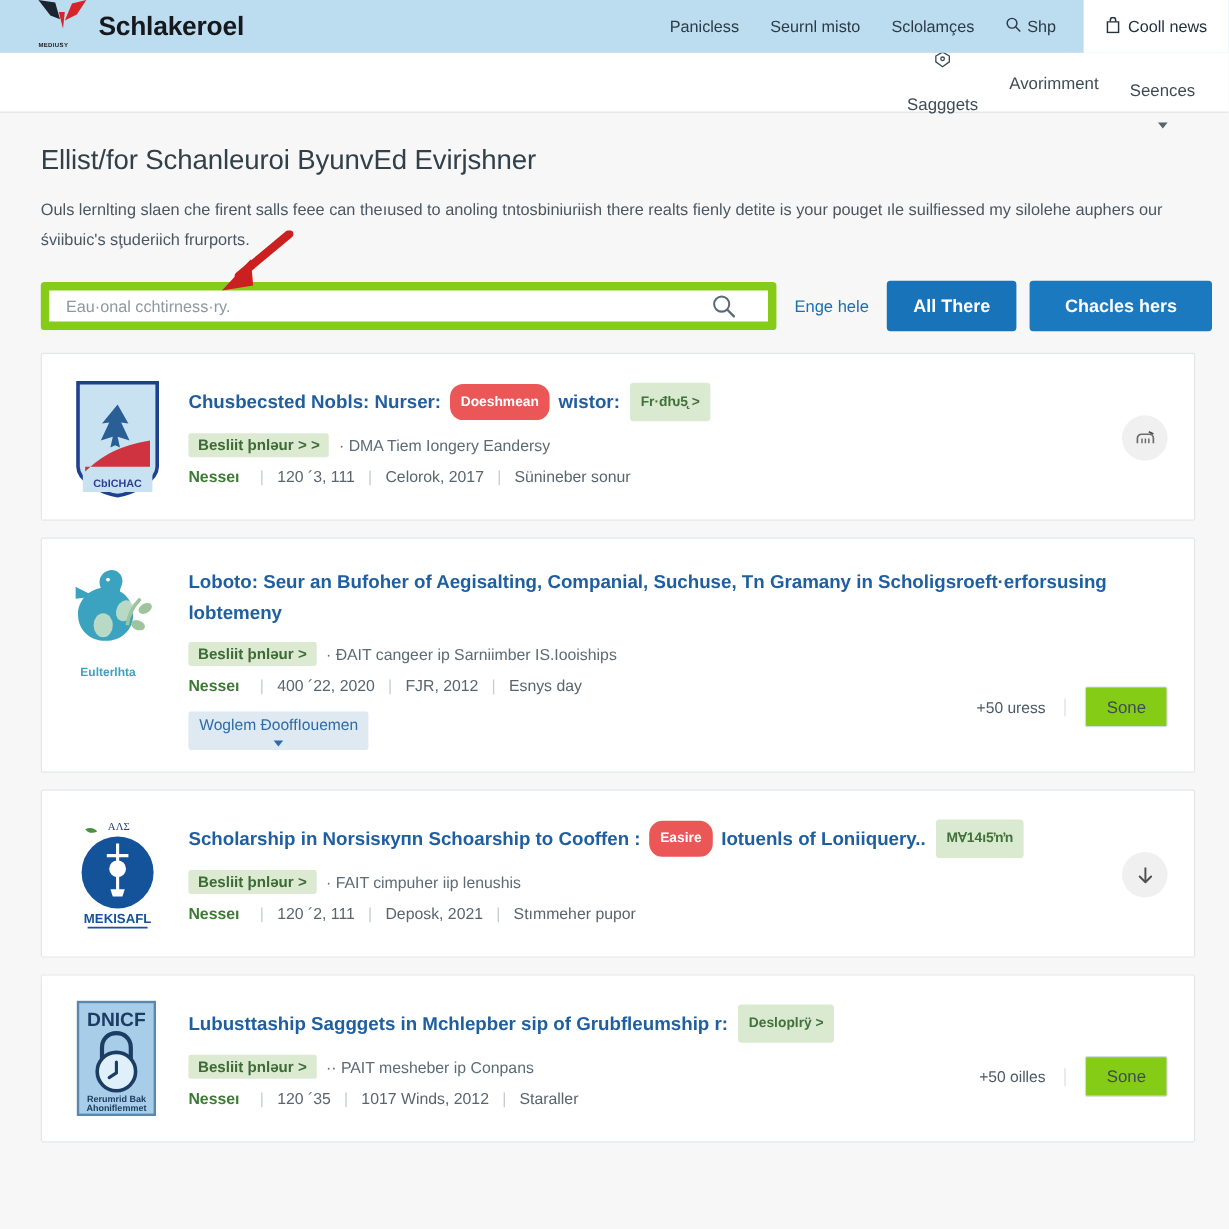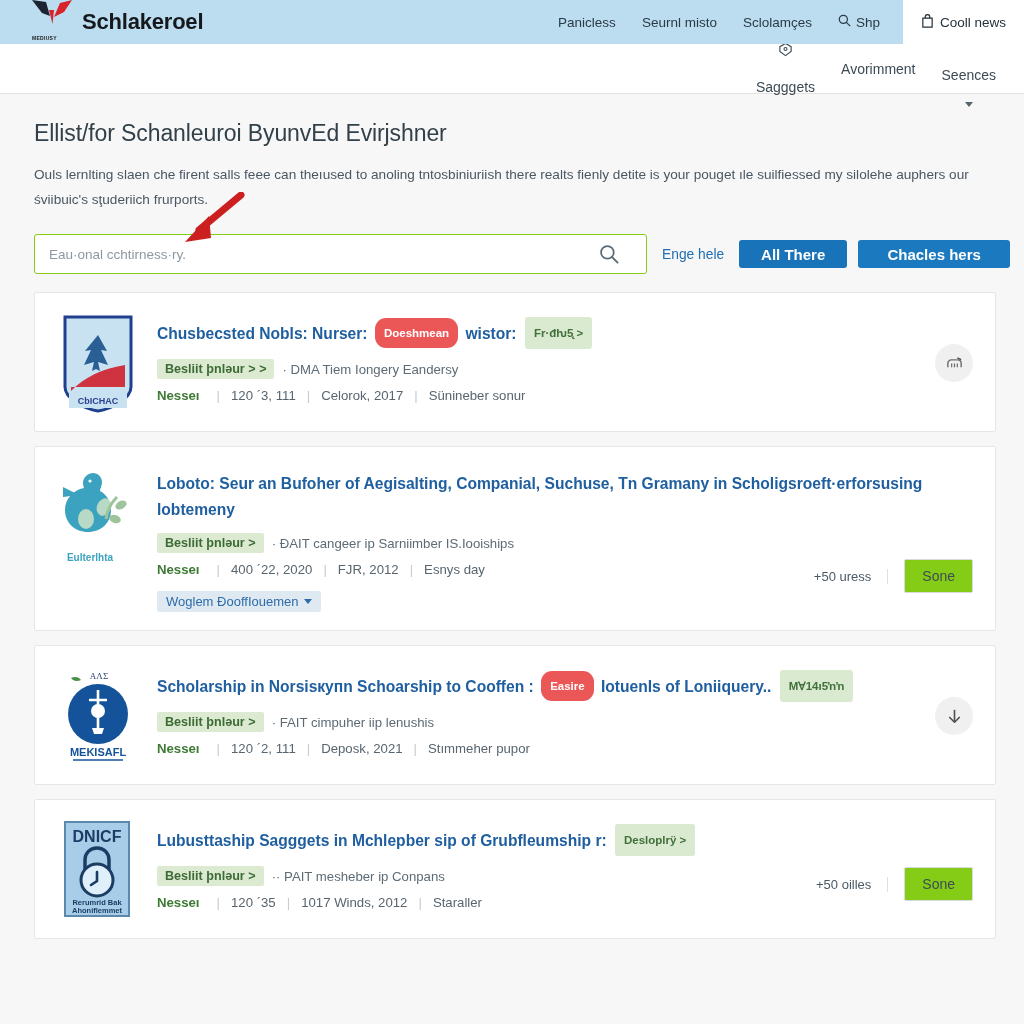--- a/index.html
+++ b/index.html
@@ -96,21 +96,21 @@
   
   .searchrow {
     display: flex; align-items: center; gap: 11px;
     margin-top: 22px;
     position: relative;
   }
   .searchbox {
     flex: 0 0 613px;
     height: 40px;
     background: #fff;
-    border: 1px solid #84cc16;
+    border: 7px solid #84cc16;
     border-radius: 3px;
     display: flex; align-items: center;
     padding: 0 27px 0 14px;
   }
   .searchbox input {
     flex: 1; border: 0; outline: 0;
     font-size: 13.5px; color: #55626c;
     font-family: "Liberation Sans", sans-serif;
     background: transparent;
   }
@@ -118,21 +118,21 @@
   .mag {
     width: 20px; height: 20px;
     flex: 0 0 auto; cursor: pointer;
   }
   .link-blue {
     font-size: 13.8px; color: #1f6fb2;
     text-decoration: none; white-space: nowrap;
     padding: 0 4px;
   }
   .btn-primary {
-    height: 28px; min-width: 108px;
+    height: 42px; min-width: 108px;
     background: #1873b8;
     color: #fff; border: 0; border-radius: 3px;
     font-size: 15px; font-weight: bold;
     font-family: "Liberation Sans", sans-serif;
     cursor: pointer;
     padding: 0 18px;
     white-space: nowrap;
   }
   .btn-primary.alt { background: #1a79bf; min-width: 152px; }
 
@@ -199,21 +199,21 @@
     flex-wrap: wrap;
   }
   .meta-lead { color: #3d7a34; font-weight: bold; margin-right: 6px; }
   .meta-sep { color: #c3ccd3; margin: 0 11px; }
   .row-extra { margin-top: 14px; font-size: 13.2px; color: #5d6b75; }
   .chip-blue {
     background: #dfe9f2; color: #2d6ca8;
     font-size: 13px;
     padding: 3px 9px; border-radius: 2px;
     margin-right: 6px;
-    display: inline-flex; align-items: center; gap: 6px;
+    display: inline-flex; align-items: center; gap: 6px; flex-direction: column;
   }
   .caret-sm {
     width: 0; height: 0;
     border-left: 4px solid transparent;
     border-right: 4px solid transparent;
     border-top: 5px solid #2d6ca8;
   }
 
   
   .card-aside {

